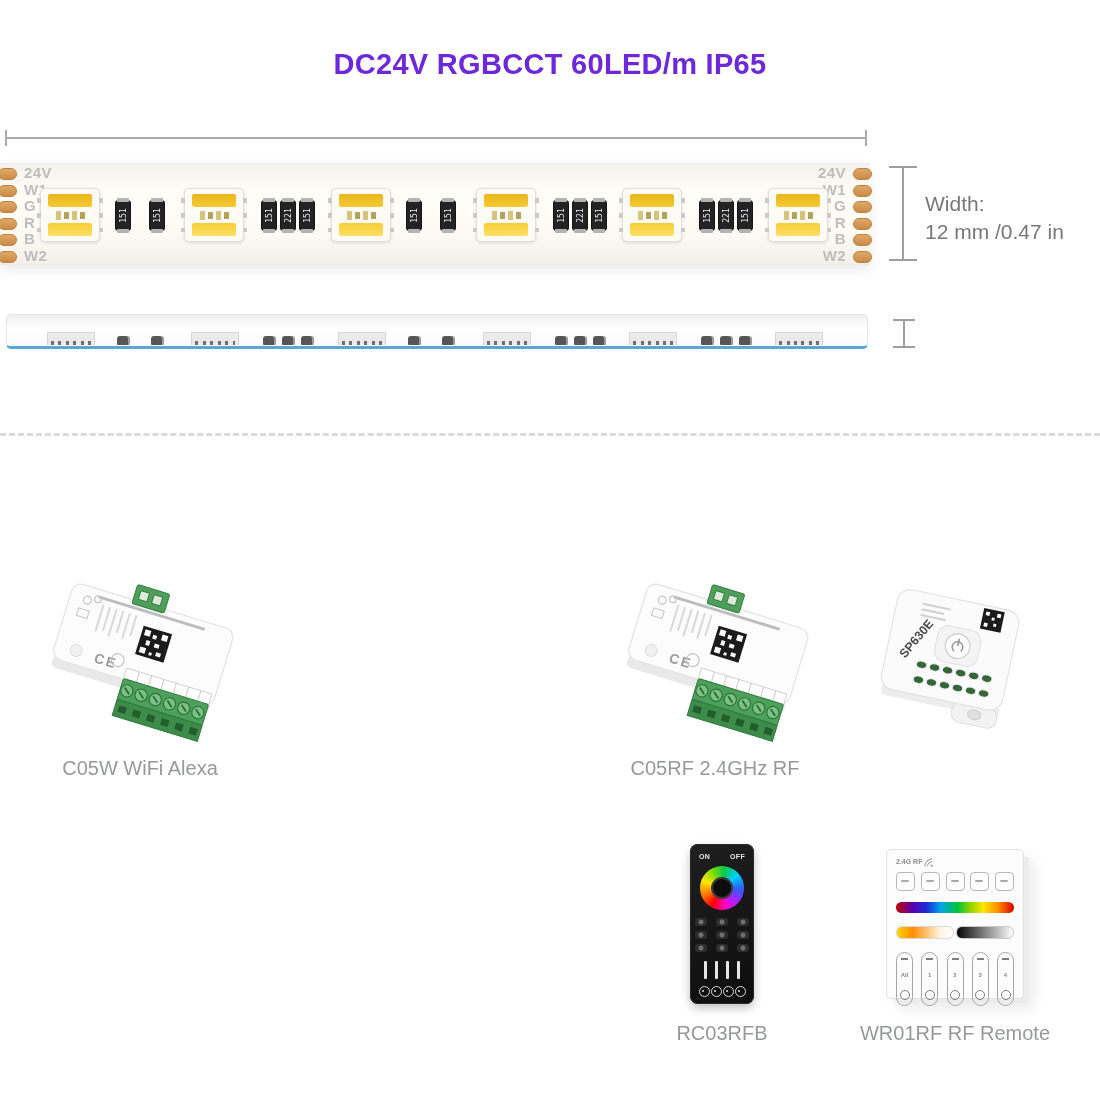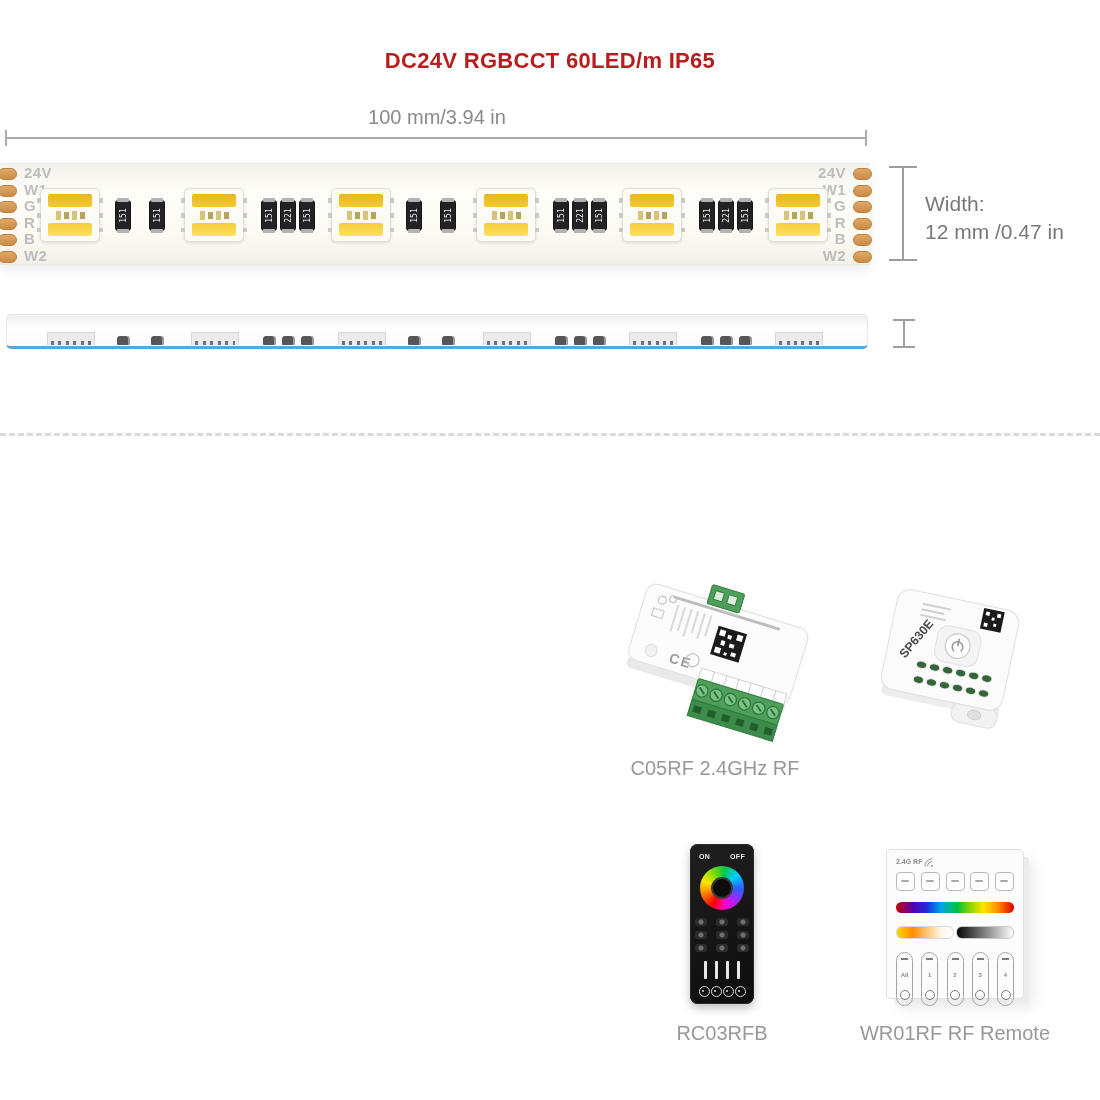--- a/index.html
+++ b/index.html
@@ -1,21 +1,21 @@
 <!DOCTYPE html>
 <html><head>
 <meta charset="utf-8">
 <style>
   html,body{margin:0;padding:0;background:#fff;}
   #canvas{position:relative;width:1100px;height:1100px;background:#fff;overflow:hidden;
           font-family:"Liberation Sans",sans-serif;}
 
   
   .title{position:absolute;top:48px;left:0;width:100%;text-align:center;
-         font-size:22px;font-weight:700;color:#b91c1c;letter-spacing:.3px;}
+         font-size:29px;font-weight:700;color:#6d28d9;letter-spacing:.3px;}
   .len-label{position:absolute;top:106px;left:0;width:874px;text-align:center;
              font-size:20px;color:#8a8a8a;}
   .dim-line{position:absolute;left:5px;top:137px;width:862px;height:2px;background:#ababab;}
   .dim-tick{position:absolute;top:130px;width:2px;height:16px;background:#ababab;}
 
   
   .strip{position:absolute;left:0;top:163px;width:870px;height:100px;
          background:linear-gradient(#f4f2ed,#fffdf8 30%,#fdfaf4 70%,#f3f0e9);
          border:1px solid #eeebe4;border-left:none;border-right:none;
          box-shadow:0 5px 12px rgba(0,0,0,.08);}
@@ -280,21 +280,20 @@
               <ellipse cx="116" cy="124" rx="5.5" ry="3.8"></ellipse>
             <ellipse cx="130" cy="124" rx="5.5" ry="3.8"></ellipse>
               <ellipse cx="144" cy="124" rx="5.5" ry="3.8"></ellipse>
           </g>
         </g>
       </symbol>
     </defs>
   </svg>
 
   <div class="title">DC24V RGBCCT 60LED/m IP65</div>
-  <div class="len-label">100 mm/3.94 in</div>
   <div class="dim-line"></div>
   <div class="dim-tick" style="left:5px"></div>
   <div class="dim-tick" style="left:865px"></div>
 
   <div class="strip" id="strip">
       <div class="pad" style="top: 4px; left: -2px;"></div>
       <span class="pin-label" style="top: 2px; left: 24px; text-align: left;">24V</span>
       <div class="pad" style="top: 4px; right: -2px;"></div>
       <span class="pin-label" style="top: 2px; right: 24px; text-align: right;">24V</span>
       <div class="pad" style="top: 20.6px; left: -2px;"></div>
@@ -459,20 +458,28 @@
       <div class="blob" style="left: 713px;"></div>
       <div class="blob" style="left: 732px;"></div>
     </div>
 
   <div class="h-tickt" style="top:319px"></div>
   <div class="h-vline"></div>
   <div class="h-tickb" style="top:346px"></div>
 
   <div class="divider"></div>
 
+  <div class="prod-cell" style="left:15px;top:563px;width:250px">
+    <div class="img-area">
+      <svg width="230" height="188" viewBox="0 0 230 190">
+          <use href="#sym-c05"></use>
+        </svg>
+    </div>
+    <div class="prod-label">C05W WiFi Alexa</div>
+  </div>
   <div class="prod-cell" style="left:590px;top:563px;width:250px">
     <div class="img-area">
       <svg width="230" height="188" viewBox="0 0 230 190">
           <use href="#sym-c05"></use>
         </svg>
     </div>
     <div class="prod-label">C05RF 2.4GHz RF</div>
   </div>
   <div class="prod-cell" style="left:830px;top:563px;width:250px">
     <div class="img-area">

